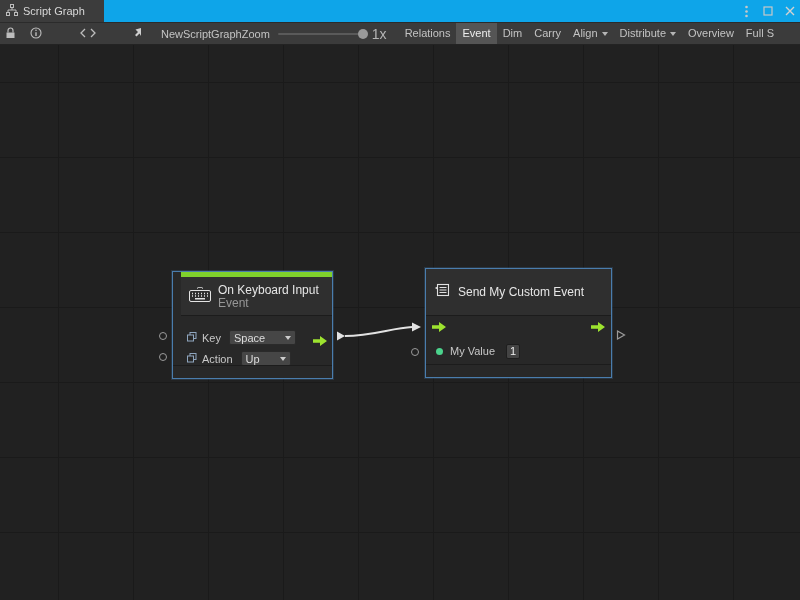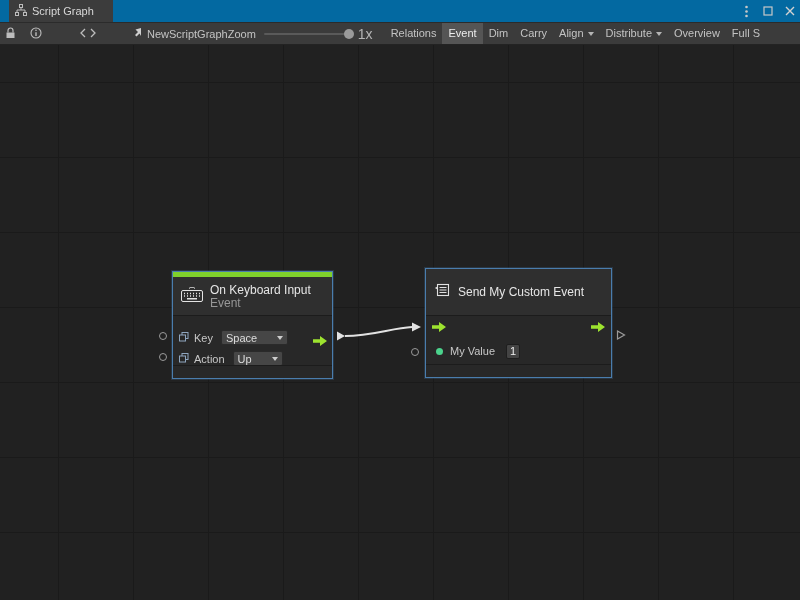--- a/index.html
+++ b/index.html
@@ -1,38 +1,38 @@
 <!DOCTYPE html>
 <html><head>
 <meta charset="utf-8">
 <style>
   html,body{margin:0;padding:0;width:800px;height:600px;overflow:hidden;
     background:#282828;font-family:"Liberation Sans",sans-serif;
     -webkit-font-smoothing:antialiased;}
   *{box-sizing:border-box;user-select:none;}
 
   
-  .titlebar{position:absolute;left:0;top:0;width:800px;height:22px;background:#0369a1;
-    display:flex;align-items:stretch;padding-left:9px;}
+  .titlebar{position:absolute;left:0;top:0;width:800px;height:22px;background:#0ea5e9;
+    display:flex;align-items:stretch;}
   .doc-tab{display:flex;align-items:center;gap:5px;padding:0 12px 0 6px;background:#3c3c3c;
     color:#d8d8d8;font-size:11px;min-width:104px;}
   .tab-title{white-space:nowrap;}
   .win-ctrls{position:absolute;right:2px;top:0;height:22px;display:flex;align-items:center;gap:6px;}
   .win-btn{width:16px;height:16px;display:flex;align-items:center;justify-content:center;}
 
   
   .toolbar{position:absolute;left:0;top:22px;width:800px;height:23px;background:#3b3b3b;
     border-top:1px solid #2b2b2b;border-bottom:1px solid #232323;
     display:flex;align-items:center;color:#c3c3c3;font-size:11px;white-space:nowrap;}
   .tool-icon-btn{height:23px;display:flex;align-items:center;justify-content:center;padding:0 5px;}
   .tbtn{height:21px;line-height:21px;padding:0 6px;color:#c3c3c3;display:flex;align-items:center;}
   .tbtn.active{background:#555555;color:#eeeeee;}
   .caret{width:0;height:0;border-left:3px solid transparent;border-right:3px solid transparent;
     border-top:4px solid #b5b5b5;margin-left:4px;}
-  .graph-sel{display:flex;align-items:center;gap:5px;margin-left:30px;justify-content:flex-end;}
+  .graph-sel{display:flex;align-items:center;gap:19px;margin-left:30px;justify-content:flex-end;}
   .zoom-label{}
   .zoom-track{position:relative;width:88px;height:2px;background:#5a5a5a;border-radius:1px;margin:0 6px 0 8px;}
   .zoom-handle{position:absolute;top:-4px;left:80px;width:10px;height:10px;border-radius:50%;background:#9a9a9a;}
   .zoom-val{margin-right:6px;color:#b5b5b5;font-size:14px;}
 
   
   .canvas{position:absolute;left:0;top:45px;width:800px;height:555px;background:#212121;
     background-image:
       linear-gradient(to right,#1a1a1a 1px,transparent 1px),
       linear-gradient(to bottom,#1a1a1a 1px,transparent 1px);
@@ -150,21 +150,21 @@
 </div>
 
 <div class="canvas">
 
   <svg class="wire" viewBox="0 0 800 555">
     <polygon points="337,286.5 345,291 337,295.5" fill="#e2e2e2"></polygon>
     <path d="M345,291 C 372,291 392,283 412,282" stroke="#e2e2e2" stroke-width="2" fill="none"></path>
     <polygon points="412,277.5 421,282 412,286.5" fill="#e2e2e2"></polygon>
   </svg>
 
-  <div class="node" style="left:172px;top:226px;width:161px;height:108px;">
+  <div class="node" style="left:172px;top:226px;width:161px;height:108px;padding-left:8px;">
     <div class="accent" style="background:#7fd02c;"></div>
     <div class="node-header" style="height:38px;">
       <span>
         <svg width="22" height="15" viewBox="0 0 22 15" fill="none" stroke="#e4e4e4" stroke-width="1">
           <rect x="0.5" y="3.5" width="21" height="11" rx="1.5"></rect>
           <path d="M3 6.5 h1 M6 6.5 h1 M9 6.5 h1 M12 6.5 h1 M15 6.5 h1 M18 6.5 h1
                    M3 9 h1 M6 9 h1 M9 9 h1 M12 9 h1 M15 9 h1 M18 9 h1
                    M6 11.8 h10" stroke-width="1.4"></path>
           <path d="M8 1.5 a4 4 0 0 1 6 0" stroke-width="1"></path>
         </svg>

